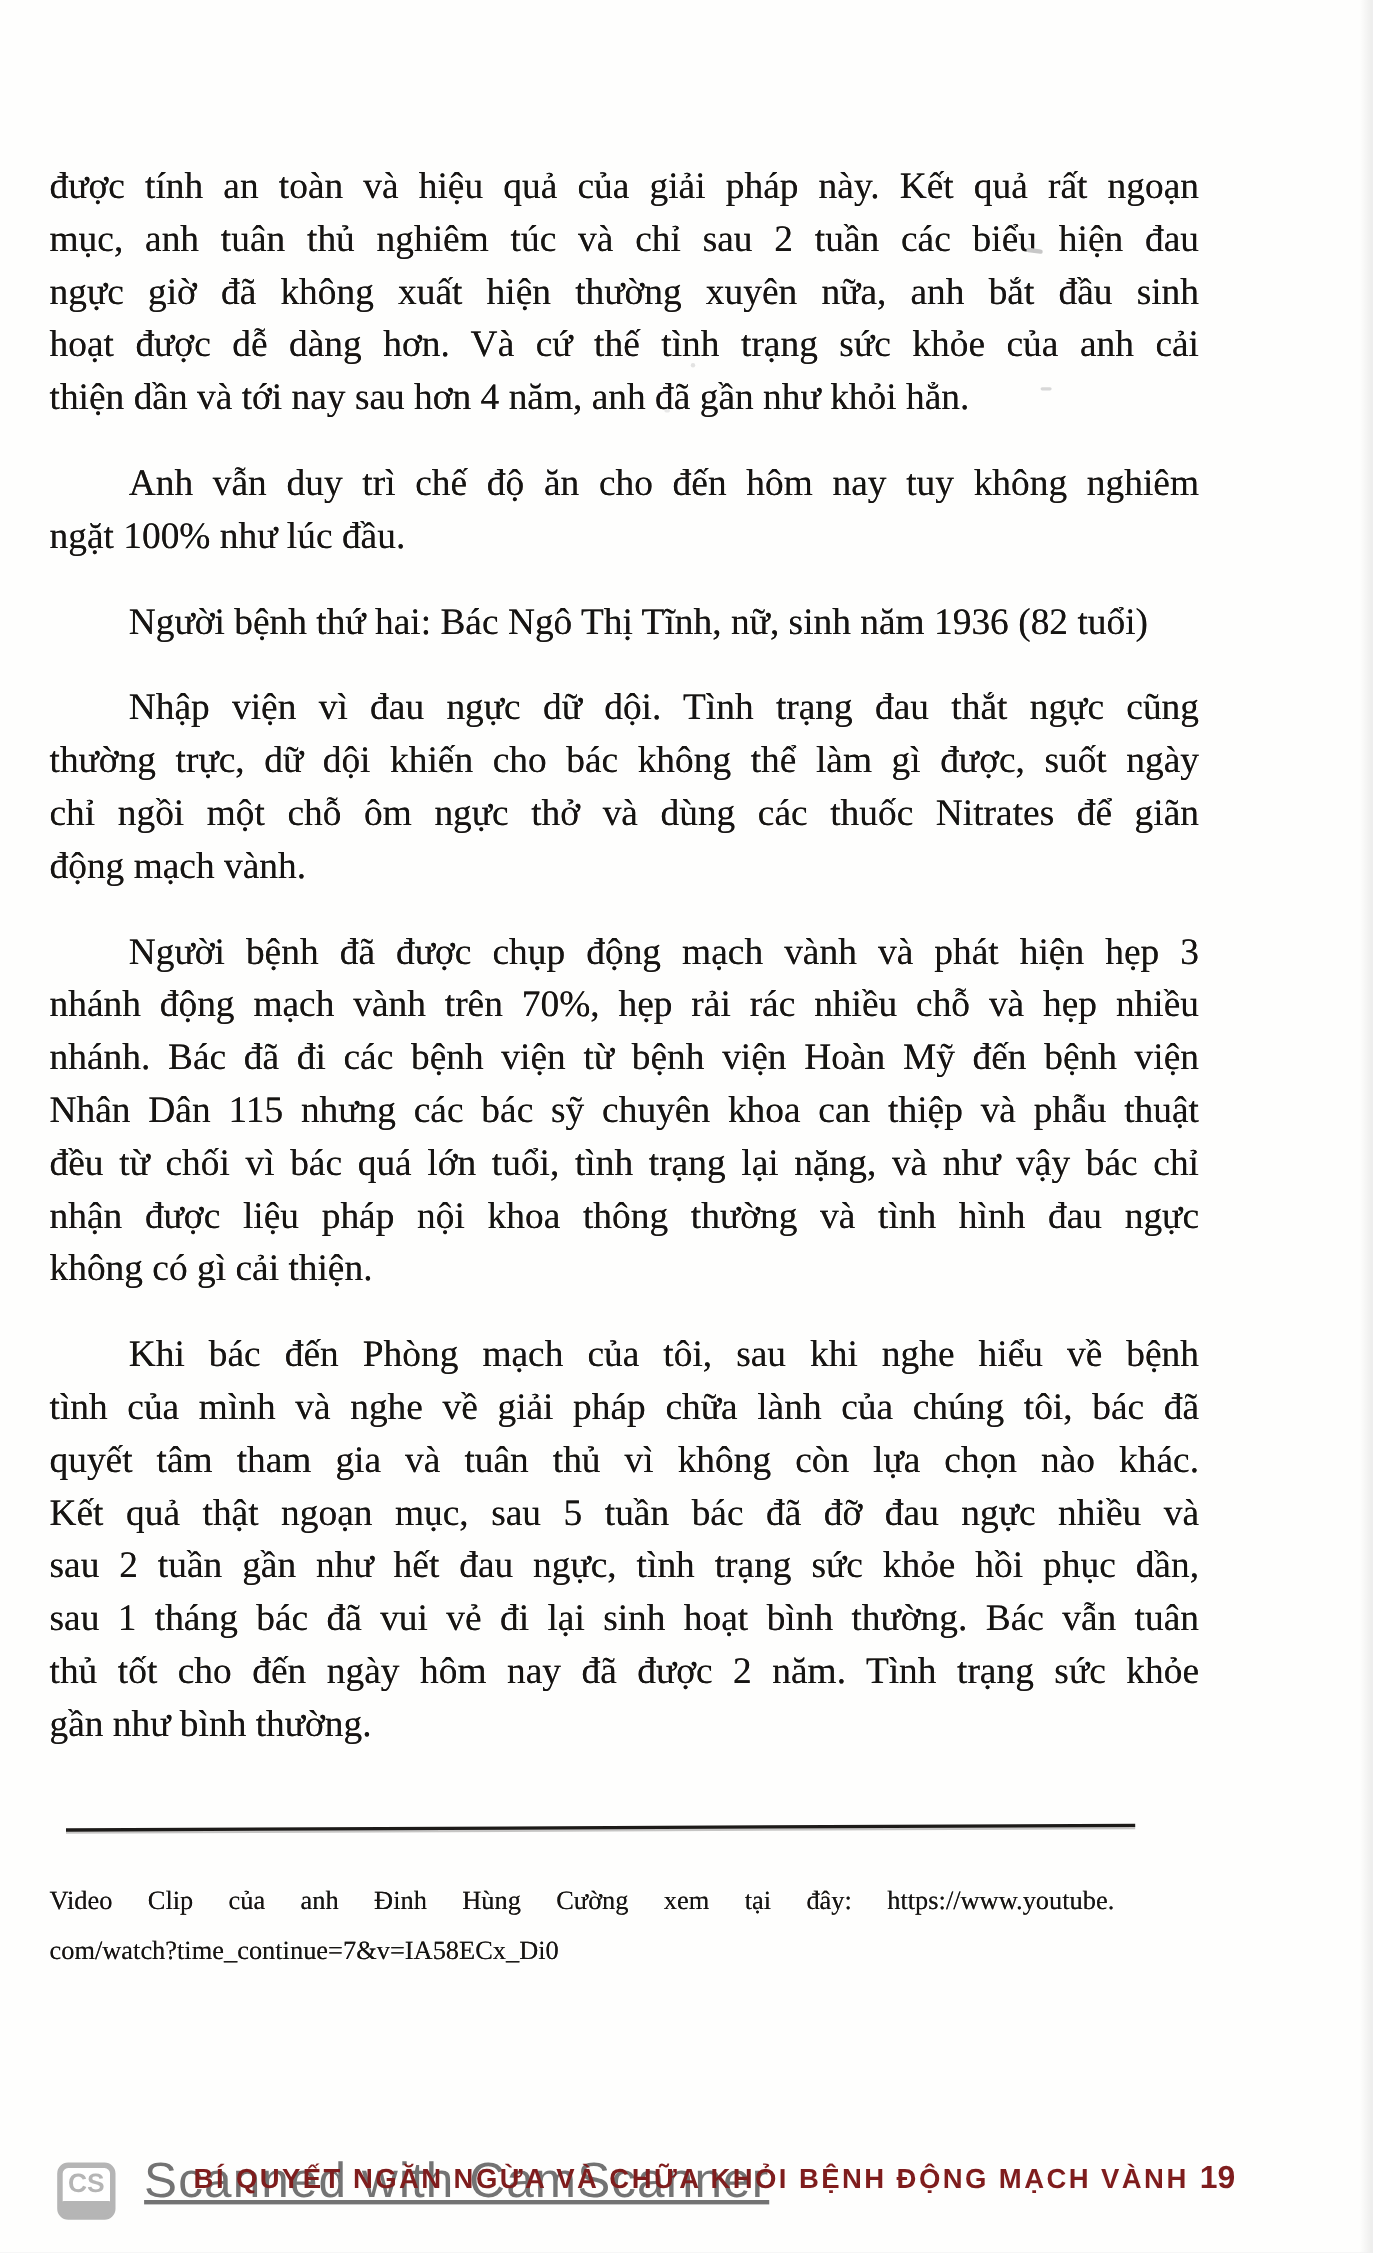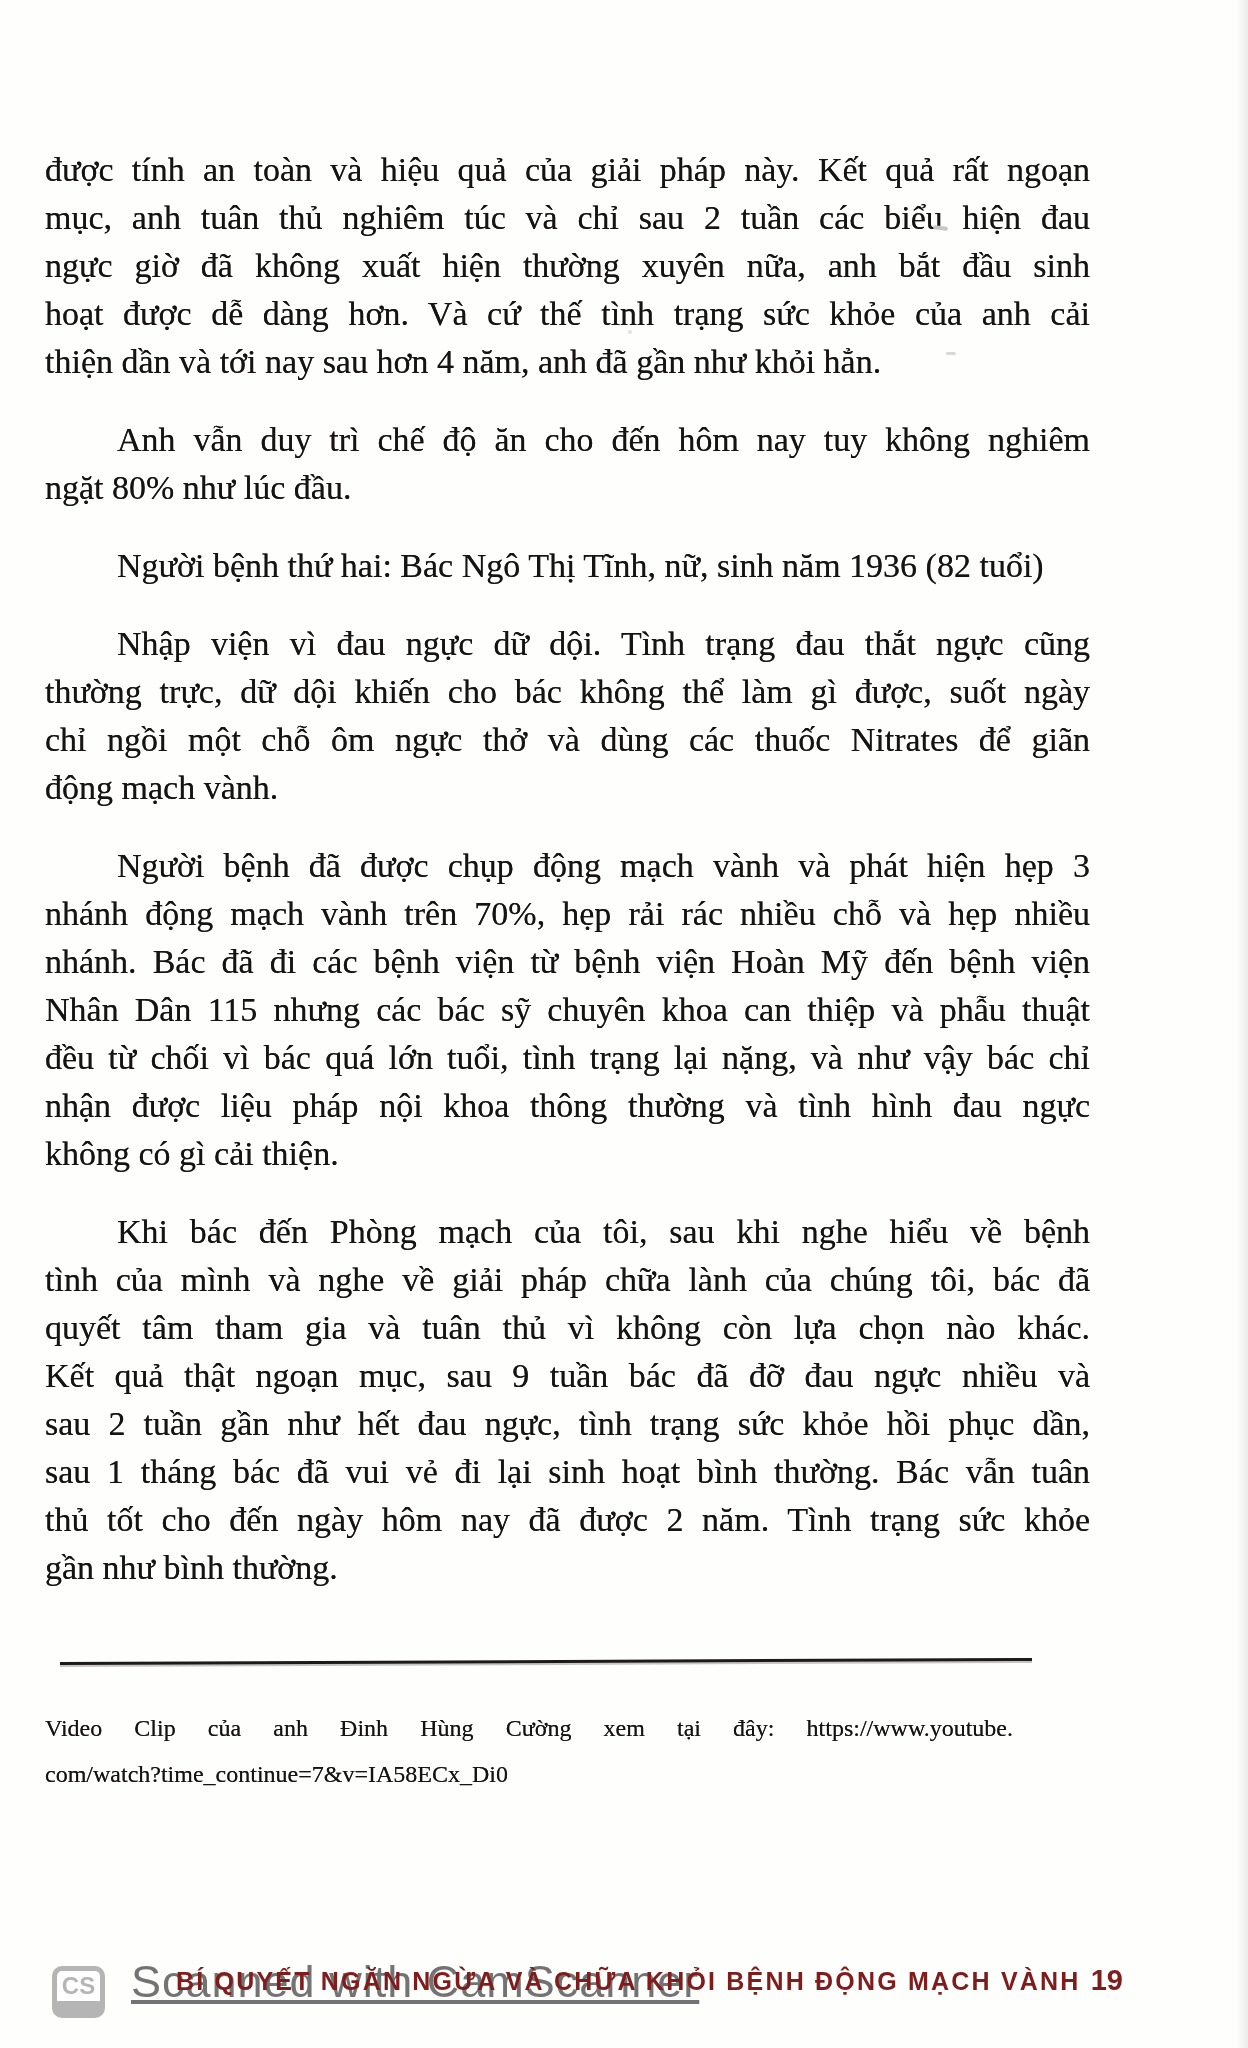--- a/index.html
+++ b/index.html
@@ -88,21 +88,21 @@
   <main class="content">
       <div class="paragraph">
         <div class="line">được tính an toàn và hiệu quả của giải pháp này. Kết quả rất ngoạn</div>
         <div class="line">mục, anh tuân thủ nghiêm túc và chỉ sau 2 tuần các biểu hiện đau</div>
         <div class="line">ngực giờ đã không xuất hiện thường xuyên nữa, anh bắt đầu sinh</div>
         <div class="line">hoạt được dễ dàng hơn. Và cứ thế tình trạng sức khỏe của anh cải</div>
         <div class="line last">thiện dần và tới nay sau hơn 4 năm, anh đã gần như khỏi hẳn.</div>
       </div>
       <div class="paragraph">
         <div class="line first-indent">Anh vẫn duy trì chế độ ăn cho đến hôm nay tuy không nghiêm</div>
-        <div class="line last">ngặt 80% như lúc đầu.</div>
+        <div class="line last">ngặt 100% như lúc đầu.</div>
       </div>
       <div class="paragraph">
         <div class="line last first-indent">Người bệnh thứ hai: Bác Ngô Thị Tĩnh, nữ, sinh năm 1936 (82 tuổi)</div>
       </div>
       <div class="paragraph">
         <div class="line first-indent">Nhập viện vì đau ngực dữ dội. Tình trạng đau thắt ngực cũng</div>
         <div class="line">thường trực, dữ dội khiến cho bác không thể làm gì được, suốt ngày</div>
         <div class="line">chỉ ngồi một chỗ ôm ngực thở và dùng các thuốc Nitrates để giãn</div>
         <div class="line last">động mạch vành.</div>
       </div>
@@ -112,21 +112,21 @@
         <div class="line">nhánh. Bác đã đi các bệnh viện từ bệnh viện Hoàn Mỹ đến bệnh viện</div>
         <div class="line">Nhân Dân 115 nhưng các bác sỹ chuyên khoa can thiệp và phẫu thuật</div>
         <div class="line">đều từ chối vì bác quá lớn tuổi, tình trạng lại nặng, và như vậy bác chỉ</div>
         <div class="line">nhận được liệu pháp nội khoa thông thường và tình hình đau ngực</div>
         <div class="line last">không có gì cải thiện.</div>
       </div>
       <div class="paragraph">
         <div class="line first-indent">Khi bác đến Phòng mạch của tôi, sau khi nghe hiểu về bệnh</div>
         <div class="line">tình của mình và nghe về giải pháp chữa lành của chúng tôi, bác đã</div>
         <div class="line">quyết tâm tham gia và tuân thủ vì không còn lựa chọn nào khác.</div>
-        <div class="line">Kết quả thật ngoạn mục, sau 9 tuần bác đã đỡ đau ngực nhiều và</div>
+        <div class="line">Kết quả thật ngoạn mục, sau 5 tuần bác đã đỡ đau ngực nhiều và</div>
         <div class="line">sau 2 tuần gần như hết đau ngực, tình trạng sức khỏe hồi phục dần,</div>
         <div class="line">sau 1 tháng bác đã vui vẻ đi lại sinh hoạt bình thường. Bác vẫn tuân</div>
         <div class="line">thủ tốt cho đến ngày hôm nay đã được 2 năm. Tình trạng sức khỏe</div>
         <div class="line last">gần như bình thường.</div>
       </div>
     </main>
 
   <div class="divider"></div>
 
   <section class="footnotes">

